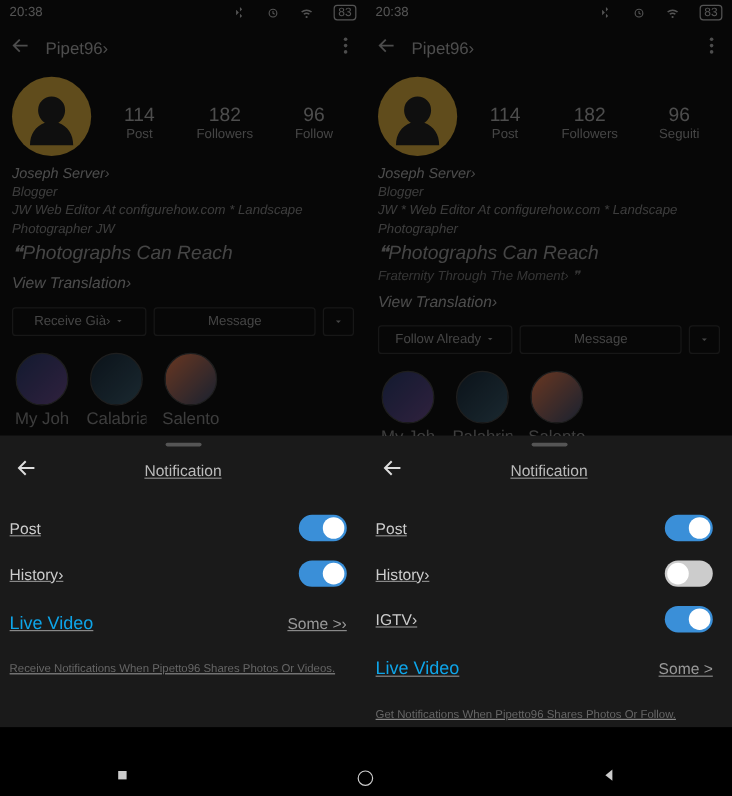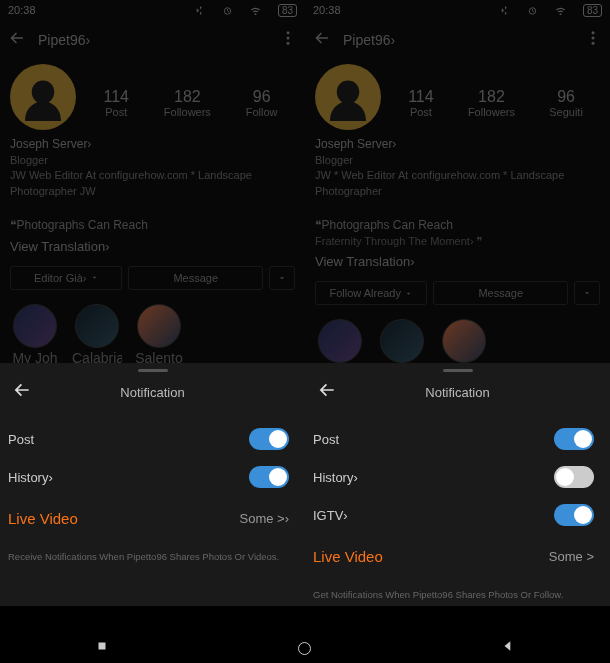--- a/index.html
+++ b/index.html
@@ -67,24 +67,24 @@
   align-items: flex-end;
   justify-content: center;
   overflow: hidden;
   flex-shrink: 0;
 }
 .avatar svg { width: 54px; height: 54px; }
 .stats { flex: 1; display: flex; justify-content: space-around; }
 .stat { text-align: center; margin-top: 11px; }
 .stat .num { color: #aaa; font-size: 16px; }
 .stat .lbl { color: #999; font-size: 11px; }
-.bio { padding: 0 10px; font-size: 11px; line-height: 1.4; color: #888; }
+.bio { padding: 0 10px; font-size: 11px; line-height: 1.4; color: #888; font-style: italic; }
 .bio .name { color: #aaa; font-size: 12px; }
 .bio .desc { color: #888; }
-.bio .tagline { color: #999; font-size: 12px; margin-top: 18px; }
+.bio .tagline { color: #999; font-size: 16px; margin-top: 2px; }
 .bio .sub { color: #777; font-size: 11px; }
 .bio .translate { color: #aaa; font-size: 13px; margin-top: 4px; }
 .action-row {
   display: flex;
   gap: 6px;
   padding: 10px 10px 6px;
 }
 .btn {
   border: 1px solid #333;
   border-radius: 3px;
@@ -109,20 +109,21 @@
 .story.s3 .ring { background: linear-gradient(135deg,#e87a4a,#3a4a6a); }
 .story .lbl { font-size: 14px; color: #888; margin-top: 2px; white-space: nowrap; overflow:hidden; }
 
 .sheet {
   position: absolute;
   left: 0; right: 0;
   top: 363px;
   bottom: 0;
   background: #1a1a1a;
   z-index: 3;
+  text-decoration: underline;
 }
 .sheet .handle {
   width: 30px; height: 3px; background: #555; border-radius: 2px;
   margin: 6px auto 0;
 }
 .sheet-header {
   display: flex; align-items: center; padding: 8px 12px 16px;
 }
 .sheet-header .arrow svg { width: 20px; height: 20px; fill: #ddd; }
 .sheet-header .title { flex:1; text-align:center; color:#bbb; font-size:13px; margin-left:-20px; }
@@ -139,21 +140,21 @@
 .toggle .knob {
   position: absolute; width: 18px; height: 18px; border-radius: 50%;
   background: #fff; top: 2px;
 }
 .toggle.on .knob { right: 2px; }
 .toggle.off .knob { left: 2px; }
 .live-row {
   display: flex; justify-content: space-between; align-items: center;
   padding: 14px 16px 14px 8px;
 }
-.live-row .label { color: #f97316; font-size: 15px; }
+.live-row .label { color: #0ea5e9; font-size: 15px; }
 .live-row .value { color: #999; font-size: 13px; }
 .note { color: #666; font-size: 9.5px; padding: 10px 8px; }
 
 .navbar {
   position: absolute;
   bottom: 0; left: 0; right: 0;
   height: 30px;
   background: #000;
   display: flex;
   justify-content: space-around;
@@ -220,21 +221,21 @@
     </div>
     <div class="bio">
       <div class="name">Joseph Server›</div>
       <div class="desc">Blogger</div>
       <div class="desc">JW Web Editor At configurehow.com * Landscape Photographer JW</div>
       <div class="tagline">❝Photographs Can Reach</div>
       <div class="translate">View Translation›</div>
     </div>
     <div class="action-row">
       <div class="btn follow">
-          <span>Editor Già›</span>
+          <span>Receive Già›</span>
           <svg width="9" height="9" viewBox="0 0 24 24">
             <path fill="#999" d="M7 10l5 5 5-5z"></path>
           </svg>
         </div>
       <div class="btn message">Message</div>
       <div class="btn caret">
           <svg width="10" height="10" viewBox="0 0 24 24">
             <path fill="#999" d="M7 10l5 5 5-5z"></path>
           </svg>
         </div>

